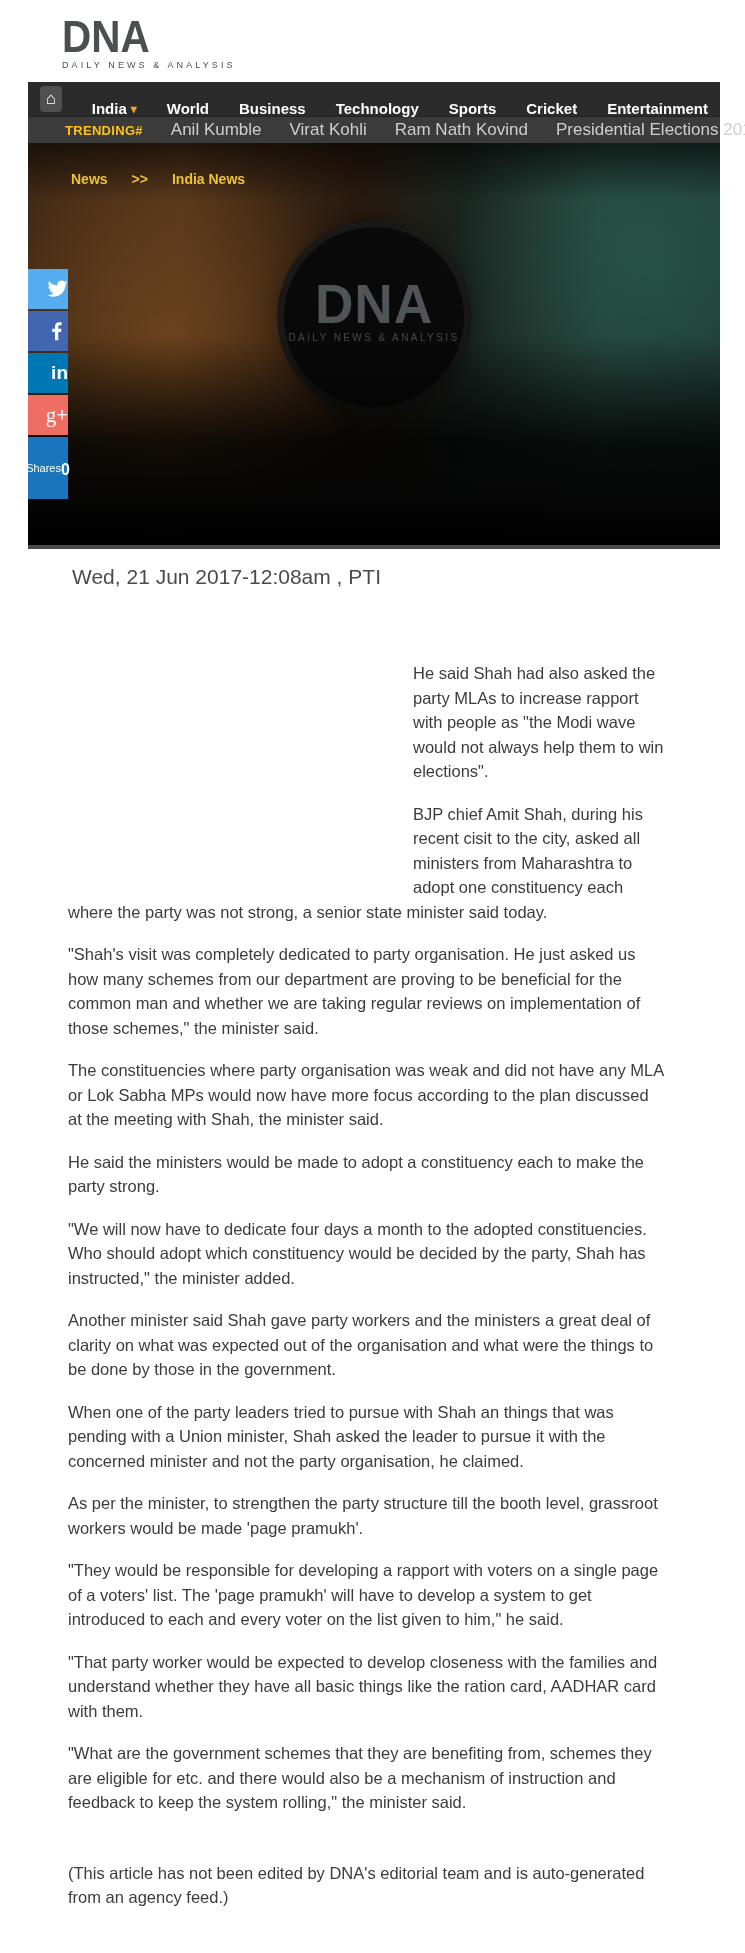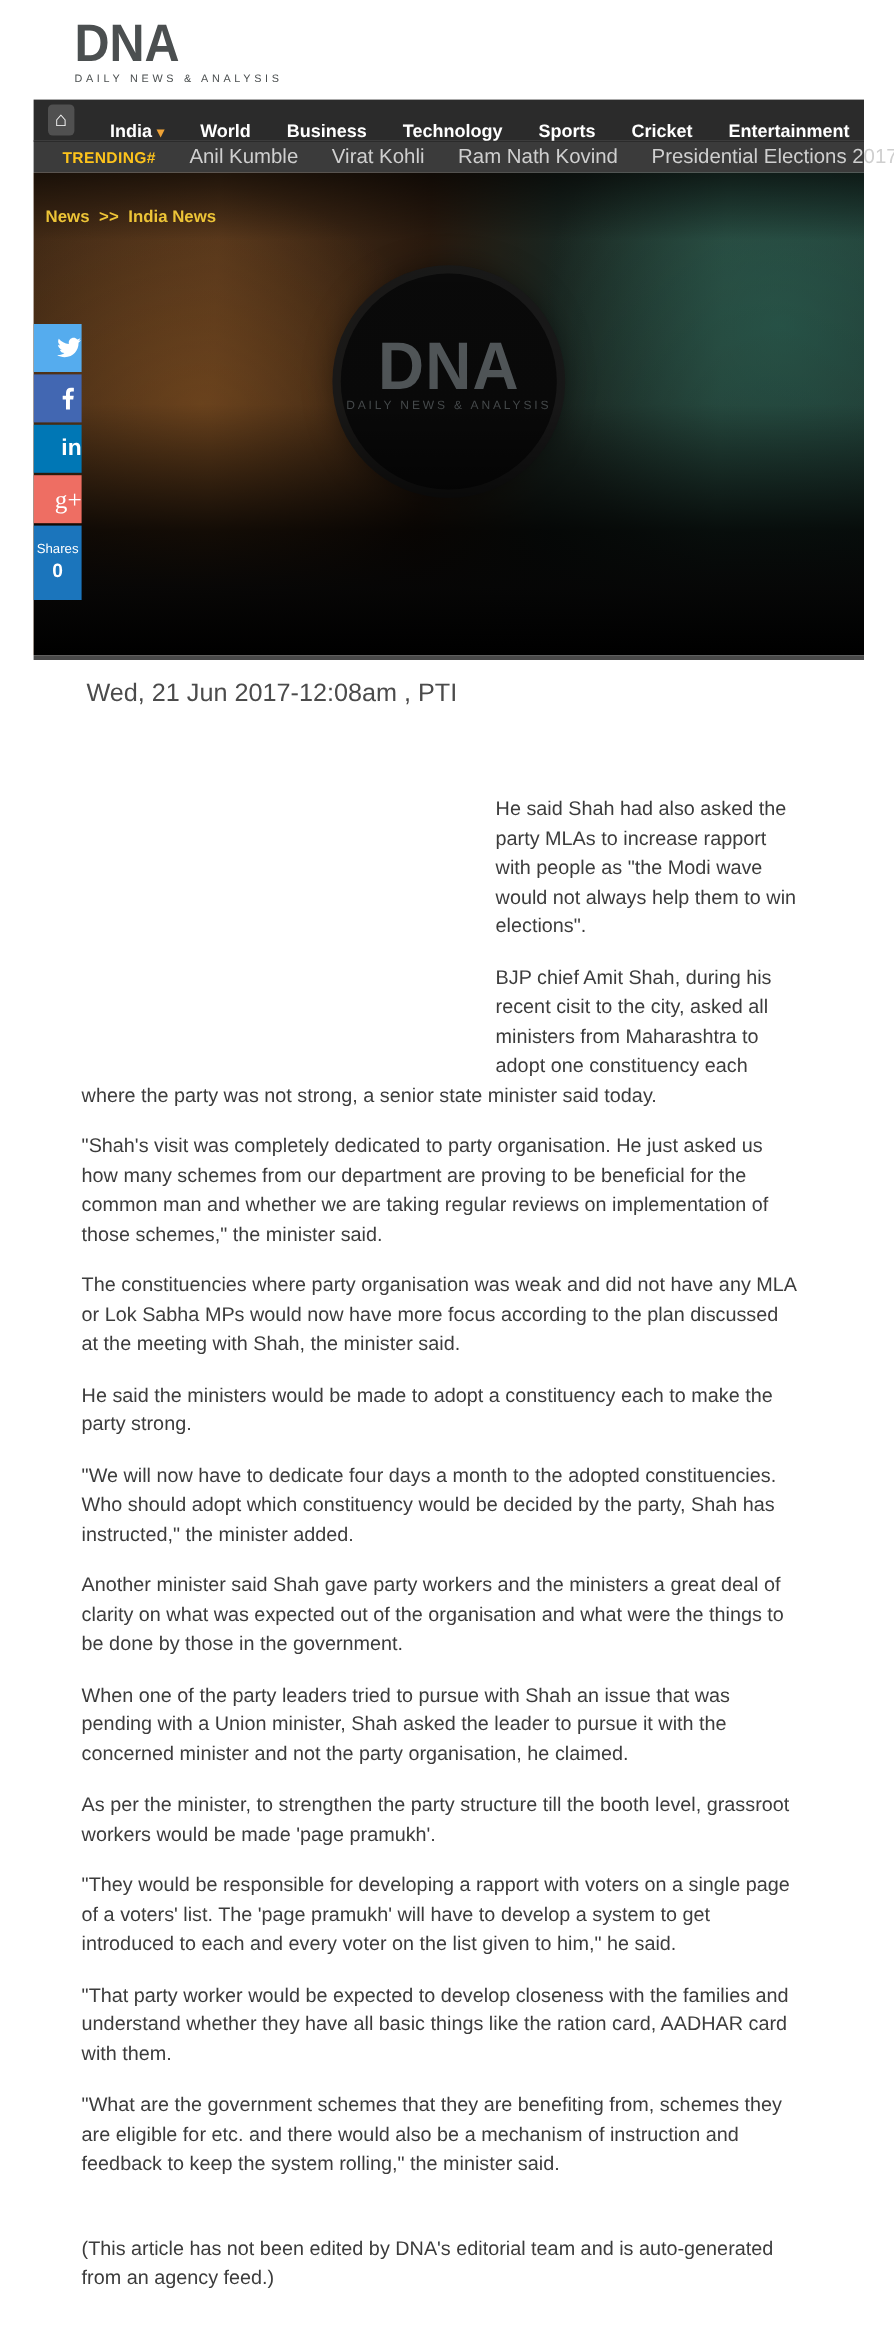--- a/index.html
+++ b/index.html
@@ -13,49 +13,49 @@
   .logo-text { font-size:44px; font-weight:800; letter-spacing:0px; color:#4b4f50; line-height:42px; font-family:"Liberation Sans",sans-serif; transform:scaleX(.92); transform-origin:left; }
   .logo-tagline { font-size:9px; letter-spacing:3.1px; color:#4b4f50; margin-top:2px; white-space:nowrap; }
 
   
   .main-nav { background:#2b2b2b; height:34px; display:flex; align-items:center; padding:0 12px; gap:30px; }
   .home-btn { width:26px; height:26px; background:#505050; border-radius:4px; display:flex; align-items:center; justify-content:center; color:#fff; font-size:17px; cursor:pointer; }
   .nav-item { color:#fff; font-size:15px; font-weight:700; text-decoration:none; white-space:nowrap; cursor:pointer; display:flex; align-items:center; gap:4px;margin-top:19px; }
   .nav-item .caret { color:#eea236; font-size:12px; line-height:1; }
 
   
-  .trending { background:#3b3b3b; border-top:1px solid #222; height:27px; display:flex; align-items:center; padding:0 24px; gap:28px; }
+  .trending { background:#3b3b3b; border-top:1px solid #222; height:27px; display:flex; align-items:center; padding:0 37px; gap:28px; }
   .trending-label { color:#fdc31c; font-size:13px; font-weight:700; letter-spacing:.3px; }
   .trending-item { color:#cfcfcf; font-size:17px; text-decoration:none; white-space:nowrap; cursor:pointer; }
 
   
   .hero { position:relative; height:406px; border-bottom:4px solid #4a4a4a; overflow:hidden;
     background:
       radial-gradient(ellipse 300px 260px at 20% 48%, rgba(165,102,40,.50), rgba(0,0,0,0) 70%),
       radial-gradient(ellipse 280px 300px at 90% 32%, rgba(48,115,98,.55), rgba(0,0,0,0) 72%),
       linear-gradient(92deg, #4a2f18 0%, #5d3b1e 22%, #2e1d10 47%, #1d2a24 62%, #2c4a40 82%, #27443c 100%);
   }
   .hero::after { content:""; position:absolute; inset:0; z-index:1; pointer-events:none;
     background:linear-gradient(180deg, rgba(0,0,0,.65) 0%, rgba(0,0,0,.12) 14%, rgba(0,0,0,.18) 48%, rgba(0,0,0,.82) 74%, rgba(5,5,5,.97) 86%, #000 100%); }
-  .breadcrumb { position:absolute; top:28px; left:10px; z-index:2; font-size:14px; font-weight:700; color:#edc437; display:flex; gap:8px; align-items:center; }
+  .breadcrumb { position:absolute; top:28px; left:43px; z-index:2; font-size:14px; font-weight:700; color:#edc437; display:flex; gap:24px; align-items:center; }
   .breadcrumb a { color:#edc437; text-decoration:none; cursor:pointer; }
   .hero-circle { position:absolute; left:50%; top:84px; transform:translateX(-50%); width:180px; height:180px; border-radius:50%; background:#0b0b0b; box-shadow:0 0 0 7px rgba(28,28,28,.95), 0 0 28px rgba(0,0,0,.65); z-index:0; text-align:center; }
   .circle-dna { margin-top:52px; font-size:56px; font-weight:800; color:#5f6568; letter-spacing:1px; line-height:50px; transform:scaleX(.95); }
   .circle-tag { font-size:10px; letter-spacing:2.4px; color:#54595b; margin-top:3px; white-space:nowrap; }
   .headline { position:absolute; left:37px; bottom:8px; width:548px; z-index:2; color:#fff; font-size:27px; font-weight:700; line-height:1.52; text-shadow:1px 2px 3px rgba(0,0,0,.9); }
 
   
   .share-rail { position:absolute; left:0; top:126px; z-index:3; display:flex; flex-direction:column; gap:2px; width:40px; }
   .sb { width:40px; height:40px; display:flex; align-items:center; justify-content:flex-end; color:#fff; cursor:pointer; text-decoration:none; }
   .sb svg { width:22px; height:22px; fill:#fff; }
   .sb-tw { background:#55acee; }
   .sb-fb { background:#4267b2; }
   .sb-li { background:#0077b5; font-weight:800; font-size:19px; }
   .sb-gp { background:#ee6e63; font-family:"Liberation Serif", serif; font-size:21px; }
-  .share-count { background:#1b75bc; width:40px; height:62px; display:flex; flex-direction:column; align-items:center; justify-content:center; color:#fff; }
+  .share-count { background:#1b75bc; width:40px; height:62px; display:flex; flex-direction:row; align-items:center; justify-content:center; color:#fff; }
   .share-count .lbl { font-size:11px; }
   .share-count .cnt { font-size:16px; font-weight:800; margin-top:4px; }
 
   
   .dateline { margin:16px 0 0 44px; font-size:21px; color:#4b4b4b; }
   .article-body { padding:0 55px 60px 40px; margin-top:72px; font-size:16.5px; line-height:24.5px; color:#3c3c3c; }
   .ad-float { float:left; width:345px; height:220px; }
   .article-body p { margin:0 0 18px 0; }
   .article-body p:last-child { margin-top:46px; }
 </style>
@@ -137,21 +137,21 @@
 
   <div class="article-body">
     <div class="ad-float"></div>
     <p>He said Shah had also asked the party MLAs to increase rapport with people as "the Modi wave would not always help them to win elections".</p>
     <p>BJP chief Amit Shah, during his recent cisit to the city, asked all ministers from Maharashtra to adopt one constituency each where the party was not strong, a senior state minister said today.</p>
     <p>"Shah's visit was completely dedicated to party organisation. He just asked us how many schemes from our department are proving to be beneficial for the common man and whether we are taking regular reviews on implementation of those schemes," the minister said.</p>
     <p>The constituencies where party organisation was weak and did not have any MLA or Lok Sabha MPs would now have more focus according to the plan discussed at the meeting with Shah, the minister said.</p>
     <p>He said the ministers would be made to adopt a constituency each to make the party strong.</p>
     <p>"We will now have to dedicate four days a month to the adopted constituencies. Who should adopt which constituency would be decided by the party, Shah has instructed," the minister added.</p>
     <p>Another minister said Shah gave party workers and the ministers a great deal of clarity on what was expected out of the organisation and what were the things to be done by those in the government.</p>
-    <p>When one of the party leaders tried to pursue with Shah an issue that was pending with a Union minister, Shah asked the leader to pursue it with the concerned minister and not the party organisation, he claimed.</p>
+    <p>When one of the party leaders tried to pursue with Shah an things that was pending with a Union minister, Shah asked the leader to pursue it with the concerned minister and not the party organisation, he claimed.</p>
     <p>As per the minister, to strengthen the party structure till the booth level, grassroot workers would be made 'page pramukh'.</p>
     <p>"They would be responsible for developing a rapport with voters on a single page of a voters' list. The 'page pramukh' will have to develop a system to get introduced to each and every voter on the list given to him," he said.</p>
     <p>"That party worker would be expected to develop closeness with the families and understand whether they have all basic things like the ration card, AADHAR card with them.</p>
     <p>"What are the government schemes that they are benefiting from, schemes they are eligible for etc. and there would also be a mechanism of instruction and feedback to keep the system rolling," the minister said.</p>
     <p>(This article has not been edited by DNA's editorial team and is auto-generated from an agency feed.)</p>
   </div>
 
 </div>
 
 </body></html>

